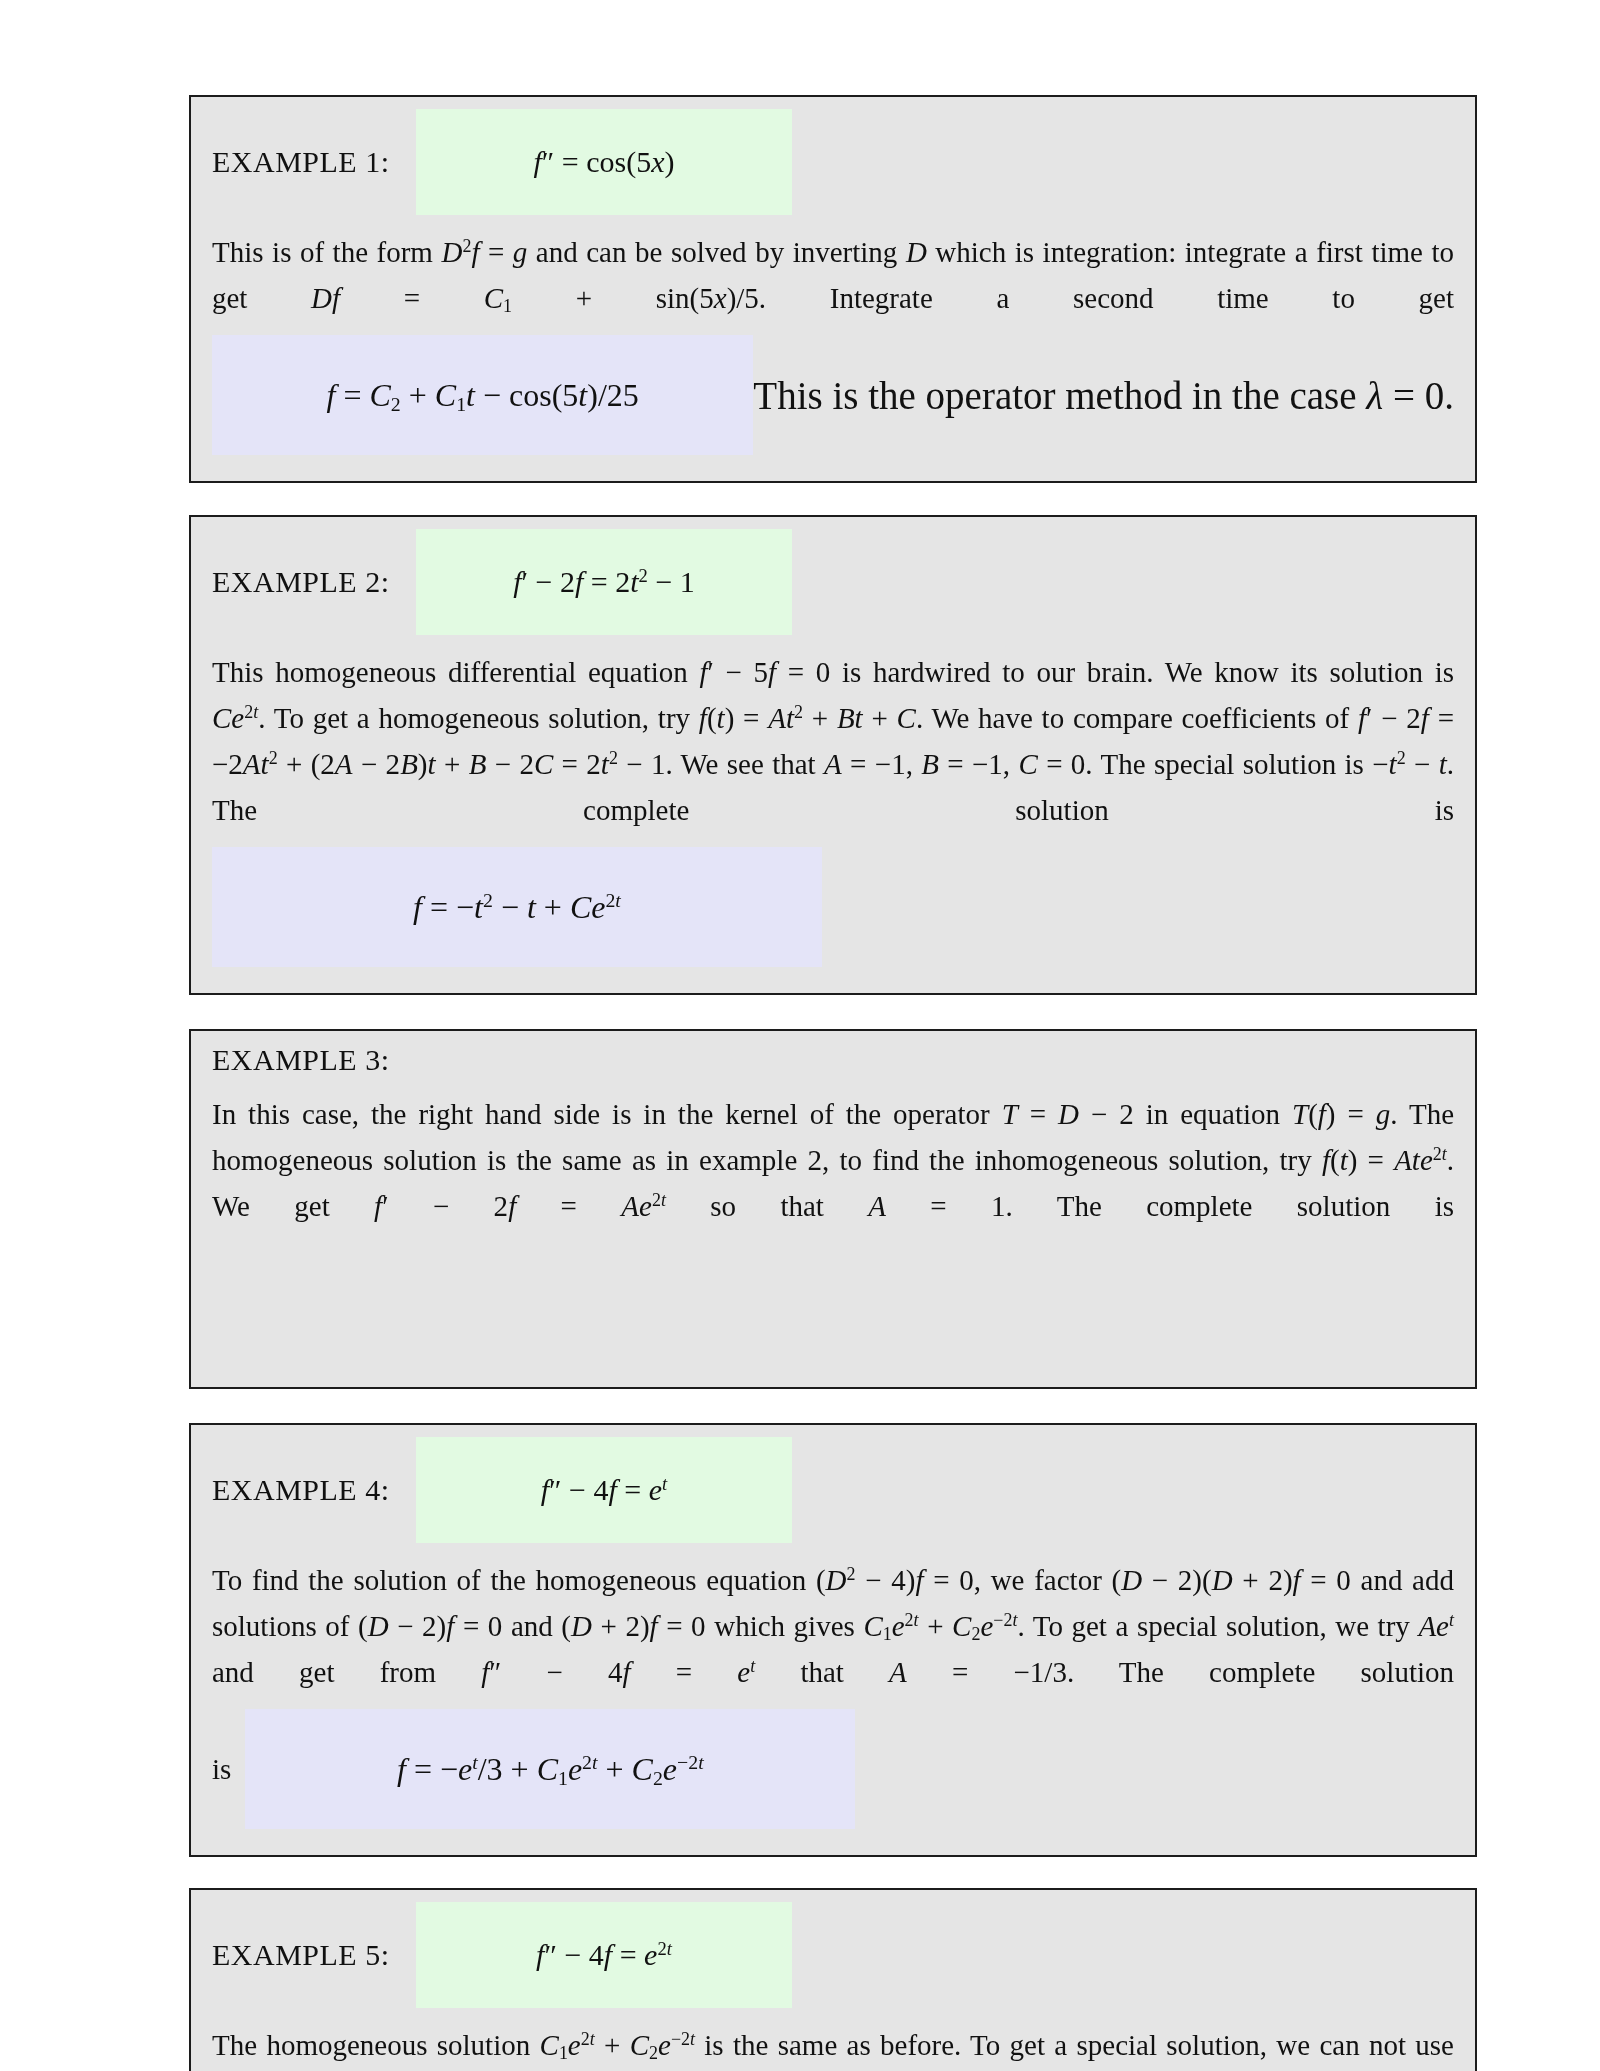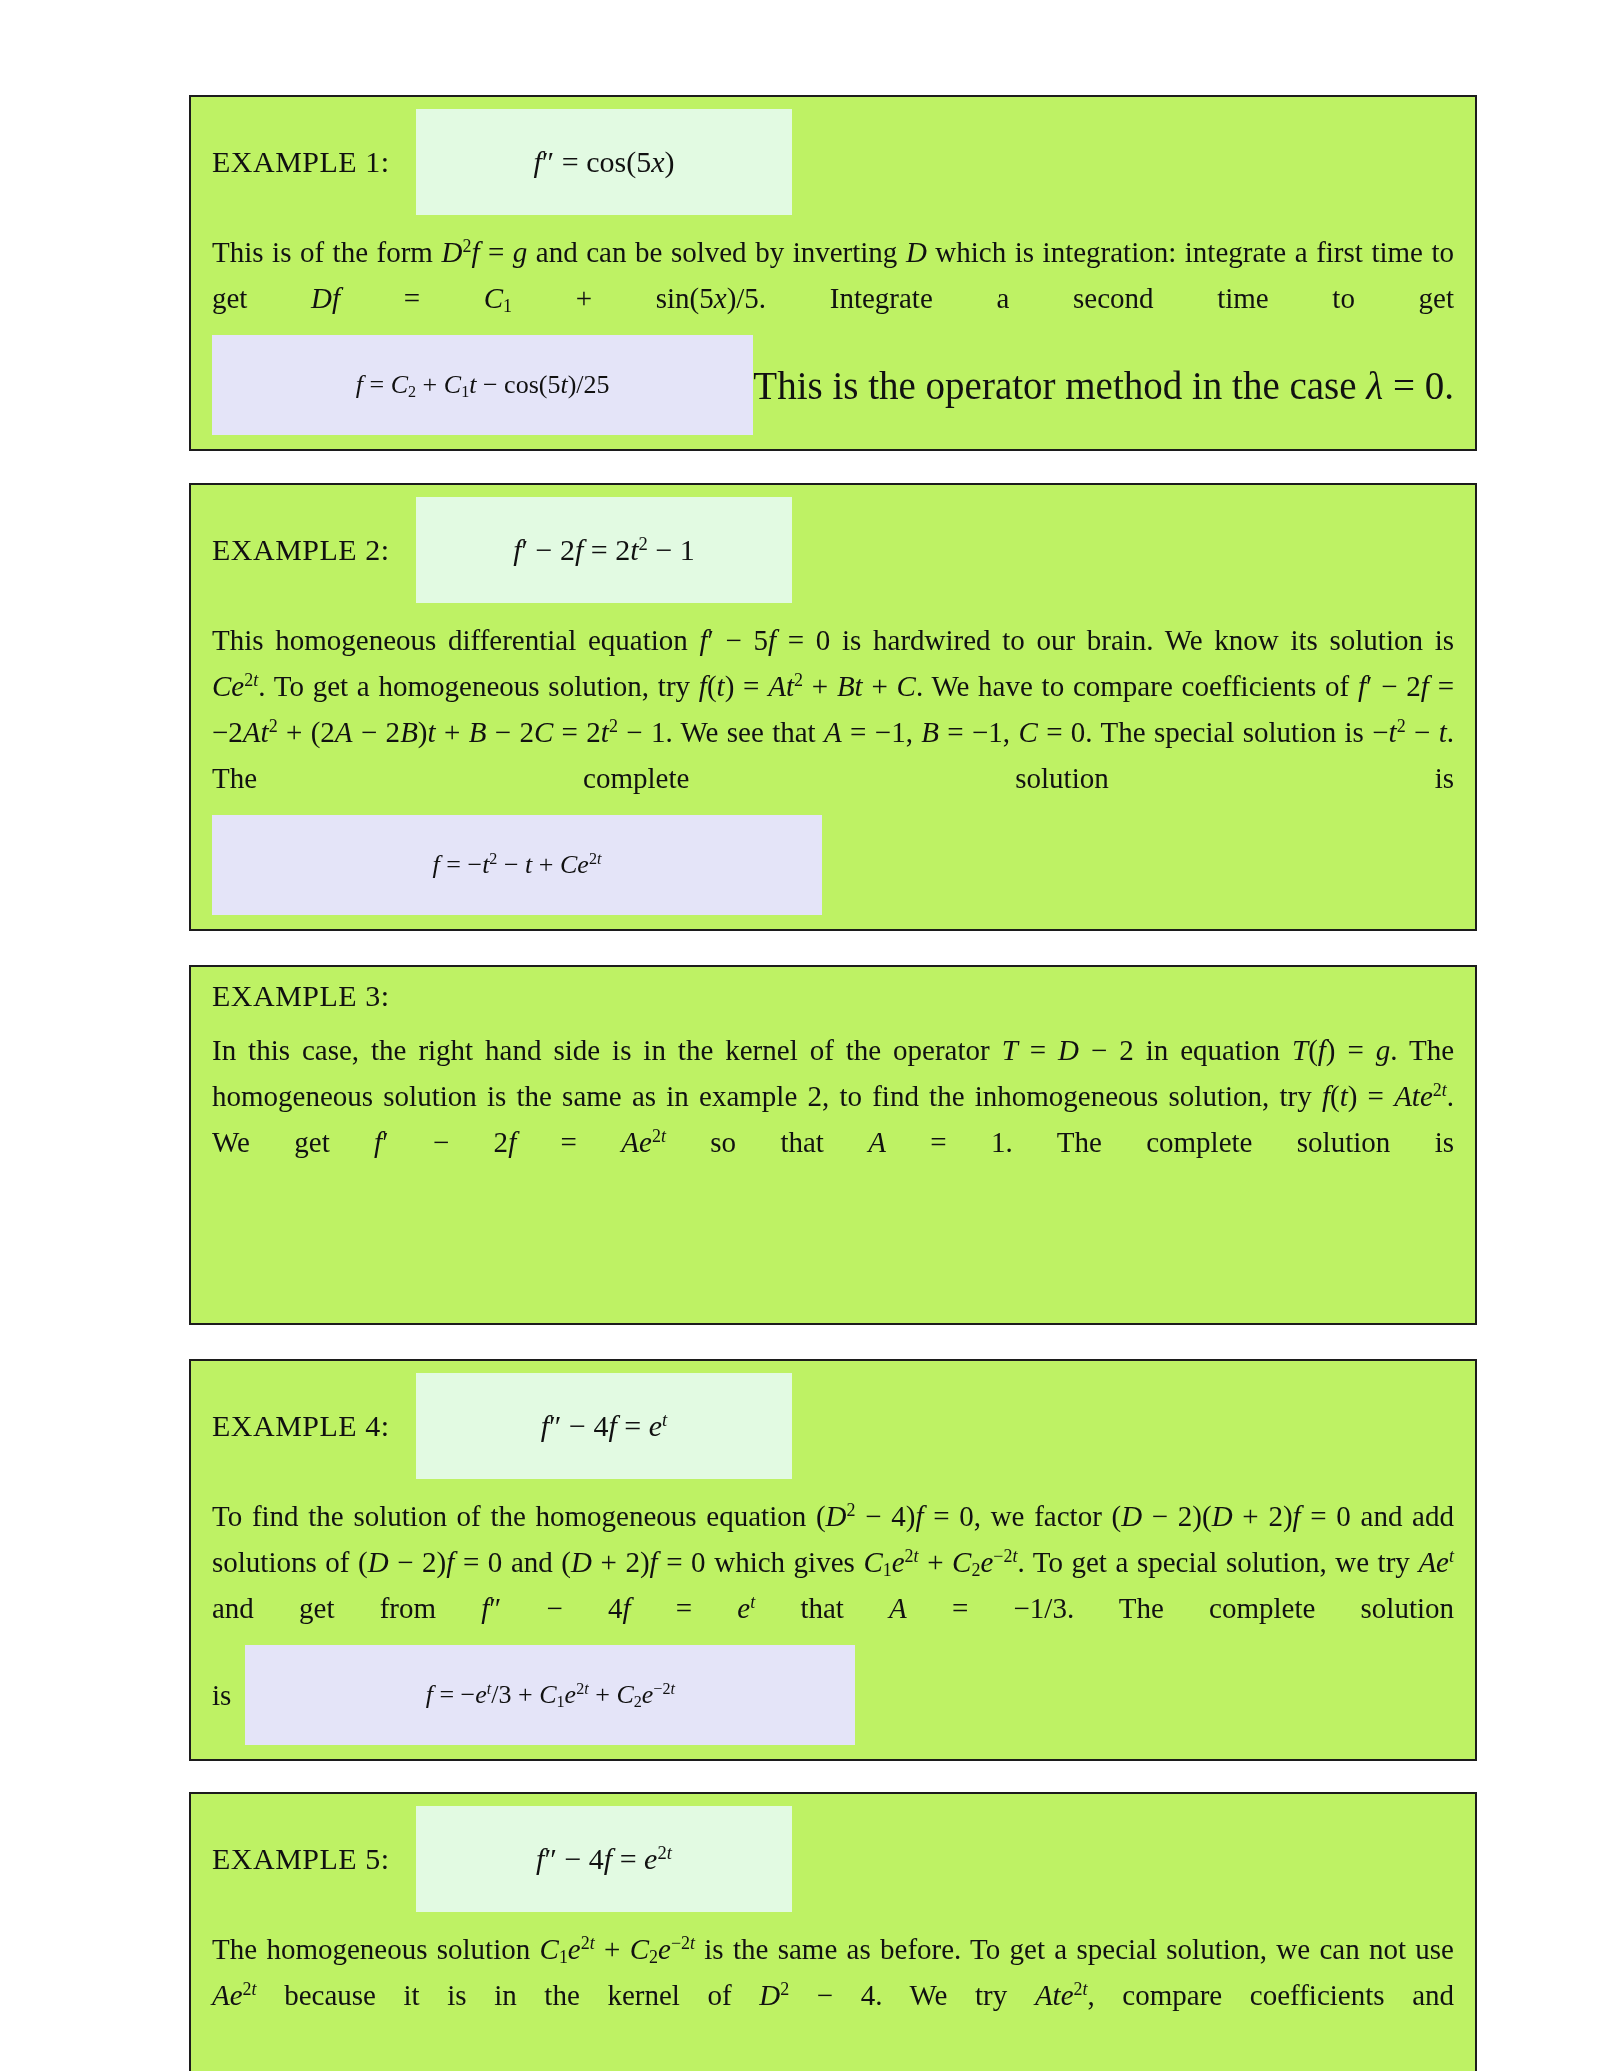--- a/index.html
+++ b/index.html
@@ -13,22 +13,22 @@
     min-height: 2071px;
     background: #ffffff;
     color: #111111;
     font-family: "Liberation Serif", "DejaVu Serif", serif;
   }
   .example-box {
     box-sizing: border-box;
     width: 1288px;
     margin-left: 189px;
     border: 2px solid var(--box-border, #1c1c1c);
-    background: #bef264;
-    padding: 0 21px 14px 21px;
+    background: #e5e5e5;
+    padding: 0 21px 26px 21px;
   }
   .box-1 { margin-top: 95px;  min-height: 330px; }
   .box-2 { margin-top: 32px;  min-height: 394px; }
   .box-3 { margin-top: 34px;  min-height: 360px; }
   .box-4 { margin-top: 34px;  min-height: 364px; }
   .box-5 { margin-top: 31px;  min-height: 328px; }
 
   .ex-header {
     display: flex;
     align-items: center;
@@ -62,26 +62,26 @@
     align-items: center;
     margin-top: 14px;
   }
   .lead-word {
     font-size: 29px;
     margin-right: 14px;
     white-space: nowrap;
   }
   .eq-solution {
     width: 610px;
-    height: 100px;
+    height: 120px;
     background: var(--solution-highlight, #e4e4f8);
     display: flex;
     align-items: center;
     justify-content: center;
-    font-size: 26px;
+    font-size: 32px;
   }
   .note {
     font-size: 39px;
     white-space: nowrap;
   }
   .math i { font-style: italic; }
   sup { font-size: 0.62em; line-height: 0; vertical-align: 0.55em; }
   sub { font-size: 0.62em; line-height: 0; vertical-align: -0.25em; }
 </style>
 </head>

